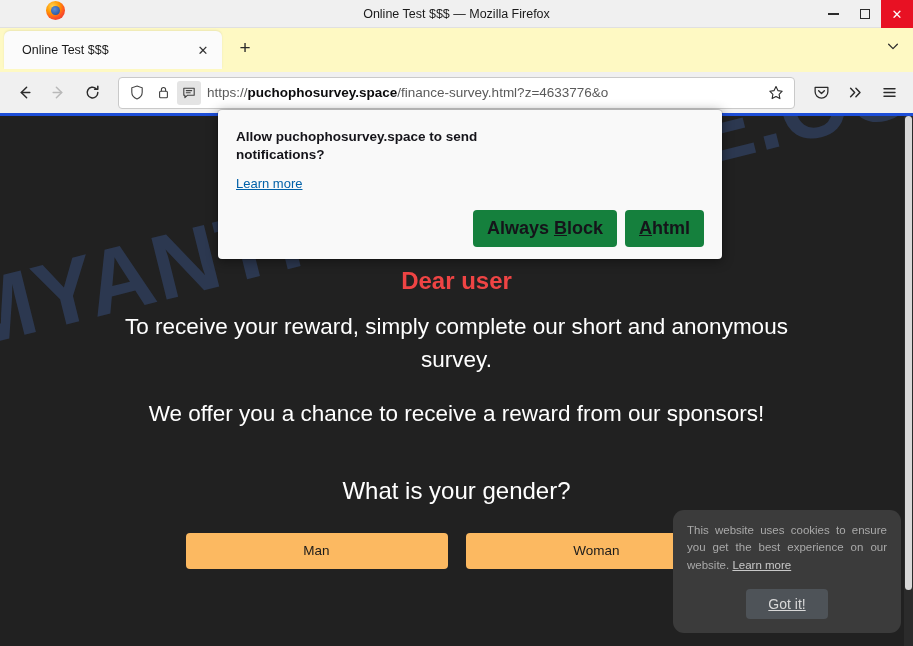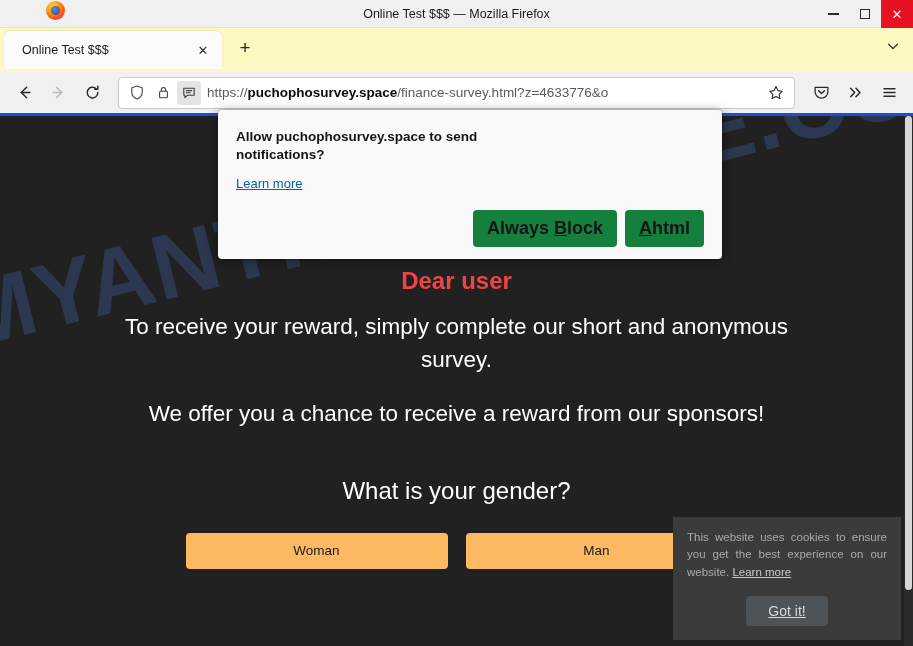--- a/index.html
+++ b/index.html
@@ -126,22 +126,22 @@
   }
   .answer {
     width: 262px; height: 36px; background: #fcb961; color: #1b1b1b;
     border: none; border-radius: 4px; font-size: 13.5px;
     font-family: "Liberation Sans", sans-serif;
     display: flex; align-items: center; justify-content: center;
   }
 
   
   .cookie {
-    position: absolute; right: 12px; bottom: 6px; width: 228px;
-    background: #3b3b3b; border-radius: 0; padding: 12px 14px 14px 14px;
+    position: absolute; right: 12px; bottom: 13px; width: 228px;
+    background: #3b3b3b; border-radius: 11px; padding: 12px 14px 14px 14px;
     z-index: 5; text-align: left;
   }
   .cookie-text {
     font-size: 11.5px; color: #a9a9a9; line-height: 1.55; text-align: justify;
   }
   .cookie-link { color: #c8c8c8; text-decoration: underline; }
   .cookie-btnwrap { text-align: center; margin-top: 14px; }
   .cookie-btn {
     display: inline-block; background: #4e5358; color: #d8d8d8;
     font-size: 14px; padding: 7px 22px; border-radius: 4px;
@@ -293,22 +293,22 @@
 
     <div class="page">
       <div class="date-head">, 2023</div>
       <div class="dear">Dear user</div>
       <div class="lead second">To receive your reward, simply complete our short and anonymous survey.</div>
       <div class="lead">We offer you a chance to receive a reward from our sponsors!</div>
 
       <div class="question">What is your gender?</div>
 
       <div class="answers">
+        <button class="answer">Man</button>
         <button class="answer">Woman</button>
-        <button class="answer">Man</button>
       </div>
     </div>
 
     <div class="cookie">
       <div class="cookie-text"><span>This website uses cookies to ensure you get the best experience on our website. </span><span class="cookie-link">Learn more</span></div>
       <div class="cookie-btnwrap">
         <button class="cookie-btn">Got it!</button>
       </div>
     </div>
 

